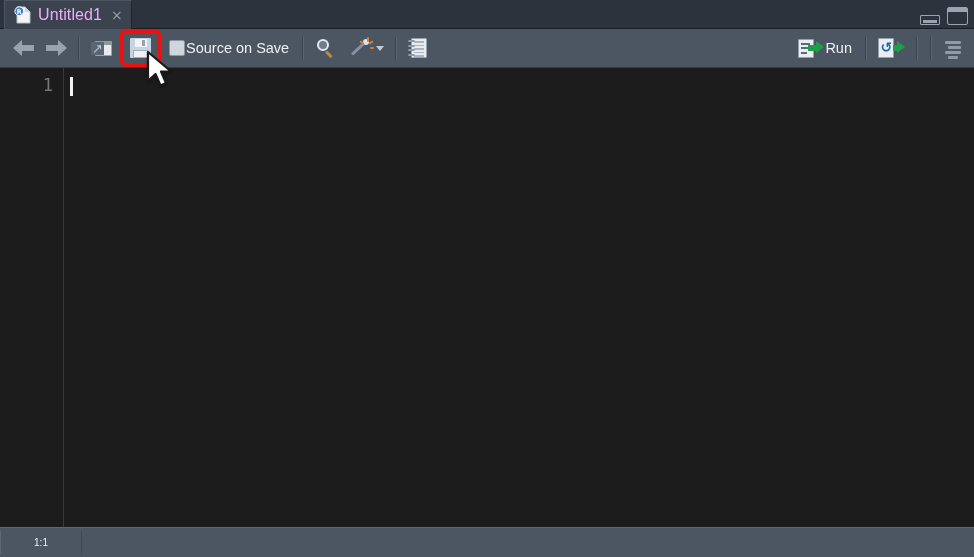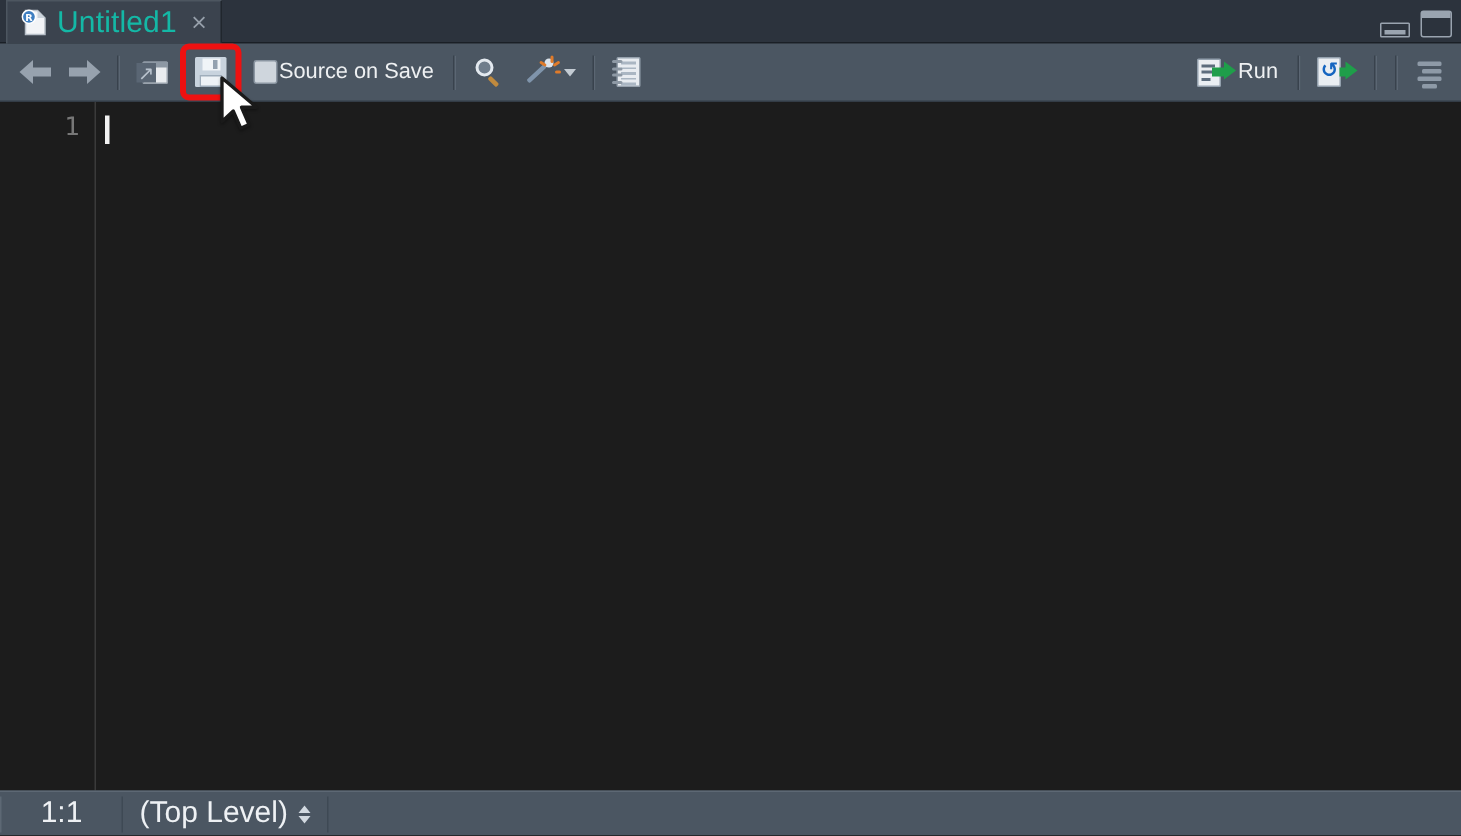--- a/index.html
+++ b/index.html
@@ -46,22 +46,22 @@
     box-sizing: border-box;
     cursor: default;
   }
   .tab-icon {
     width: 17px; height: 18px;
     position: relative;
     margin-right: 7px;
     flex: none;
   }
   .tab-label {
-    color: #14b8a6;
-    font-size: 20px;
+    color: #f0abfc;
+    font-size: 16px;
     letter-spacing: .1px;
     white-space: nowrap;
   }
   .tab-close {
     margin-left: 9px;
     color: #97a0ab;
     font-size: 14px;
     line-height: 1;
     font-family: "DejaVu Sans", sans-serif;
     cursor: pointer;
@@ -547,21 +547,21 @@
     border-top: 1px solid #5d6874;
     box-sizing: border-box;
     display: flex;
     align-items: center;
   }
   .sb-cell {
     height: 24px;
     display: flex;
     align-items: center;
     color: #eef1f4;
-    font-size: 20px;
+    font-size: 10px;
     padding: 0 11px;
     box-sizing: border-box;
     border-right: 1px solid #3e4954;
     white-space: nowrap;
   }
   .sb-cell.pos {
     width: 82px;
     justify-content: center;
     border-left: 1px solid #5d6874;
   }
@@ -753,27 +753,20 @@
     <div class="gutter">
       <span class="linenum">1</span>
     </div>
     <div class="code-area">
       <span class="caret"></span>
     </div>
   </div>
 
   <div class="statusbar">
     <div class="sb-cell pos">1:1</div>
-    <div class="sb-cell scope">
-      <span>(Top Level)</span>
-      <span class="updown">
-          <i class="u"></i>
-          <i class="d"></i>
-        </span>
-    </div>
     <div class="sb-spacer"></div>
   </div>
 
   <svg class="cursor" width="30" height="42" viewBox="0 0 30 42" style="left:146px; top:50px; position:absolute;">
     <path d="M2 2 L2 31 L9.5 24 L14.5 35.5 L20 33 L15 21.5 L25 21.5 Z" fill="#ffffff" stroke="#1a1a1a" stroke-width="2.2" stroke-linejoin="round"></path>
   </svg>
 
 </div>
 
 </body></html>

